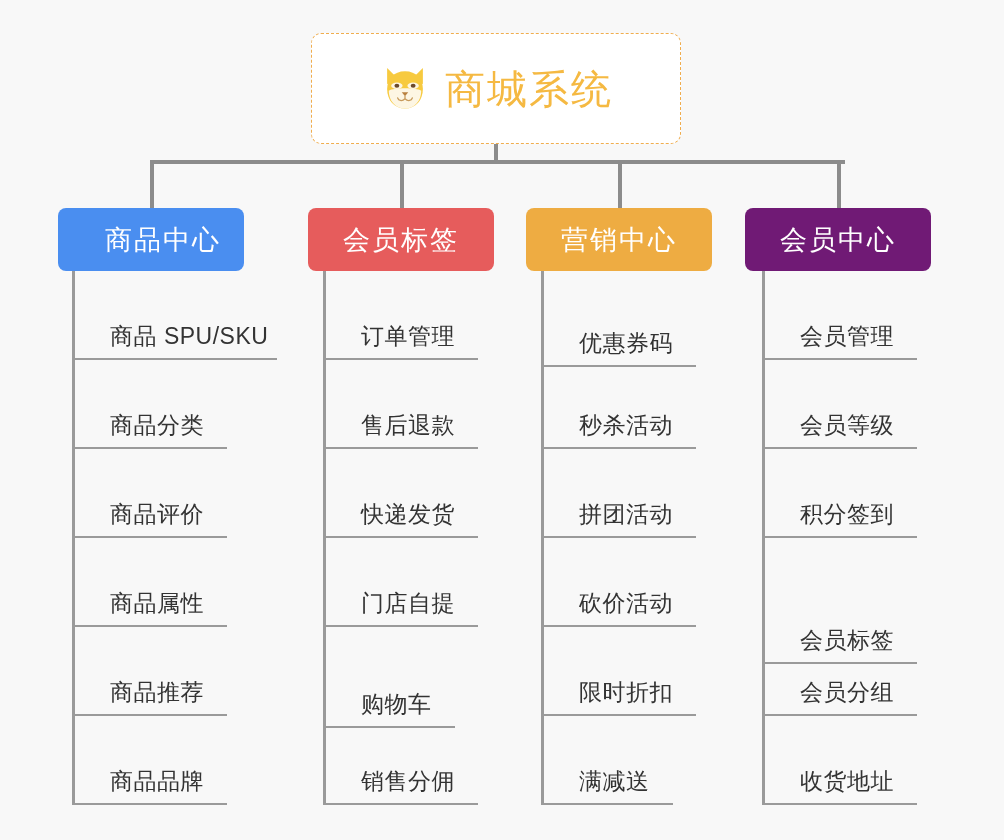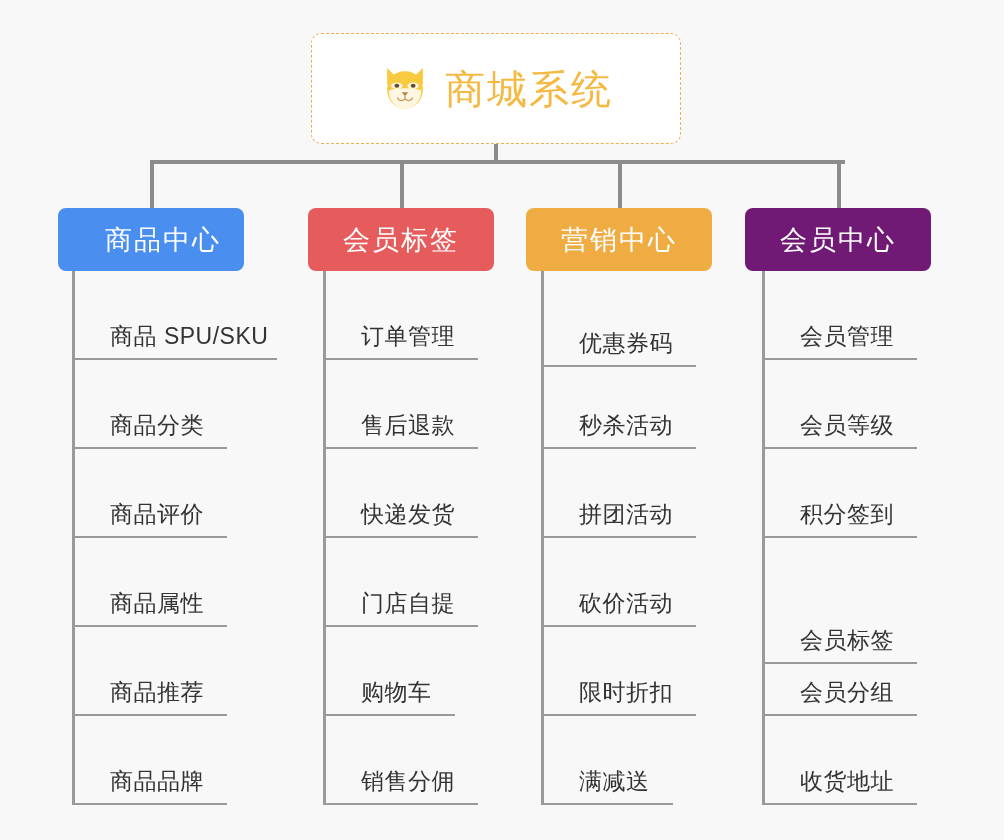--- a/index.html
+++ b/index.html
@@ -188,21 +188,21 @@
         <span class="leaf-label">售后退款</span>
       </div>
       <div class="leaf-item" style="top: 178px; width: 155px;">
         <div class="leaf-underline" style="width: 155px;"></div>
         <span class="leaf-label">快递发货</span>
       </div>
       <div class="leaf-item" style="top: 267px; width: 155px;">
         <div class="leaf-underline" style="width: 155px;"></div>
         <span class="leaf-label">门店自提</span>
       </div>
-      <div class="leaf-item" style="top: 356px; width: 132px; font-family: Liberation Serif, serif;">
+      <div class="leaf-item" style="top: 368px; width: 132px; font-family: Liberation Serif, serif;">
         <div class="leaf-underline" style="width: 132px;"></div>
         <span class="leaf-label">购物车</span>
       </div>
       <div class="leaf-item" style="top: 445px; width: 155px;">
         <div class="leaf-underline" style="width: 155px;"></div>
         <span class="leaf-label">销售分佣</span>
       </div>
     </div>
   <div class="leaf-column" id="col-2" style="left: 541px; height: 534px;">
     <div class="leaf-trunk" style="height: 534px;"></div>

